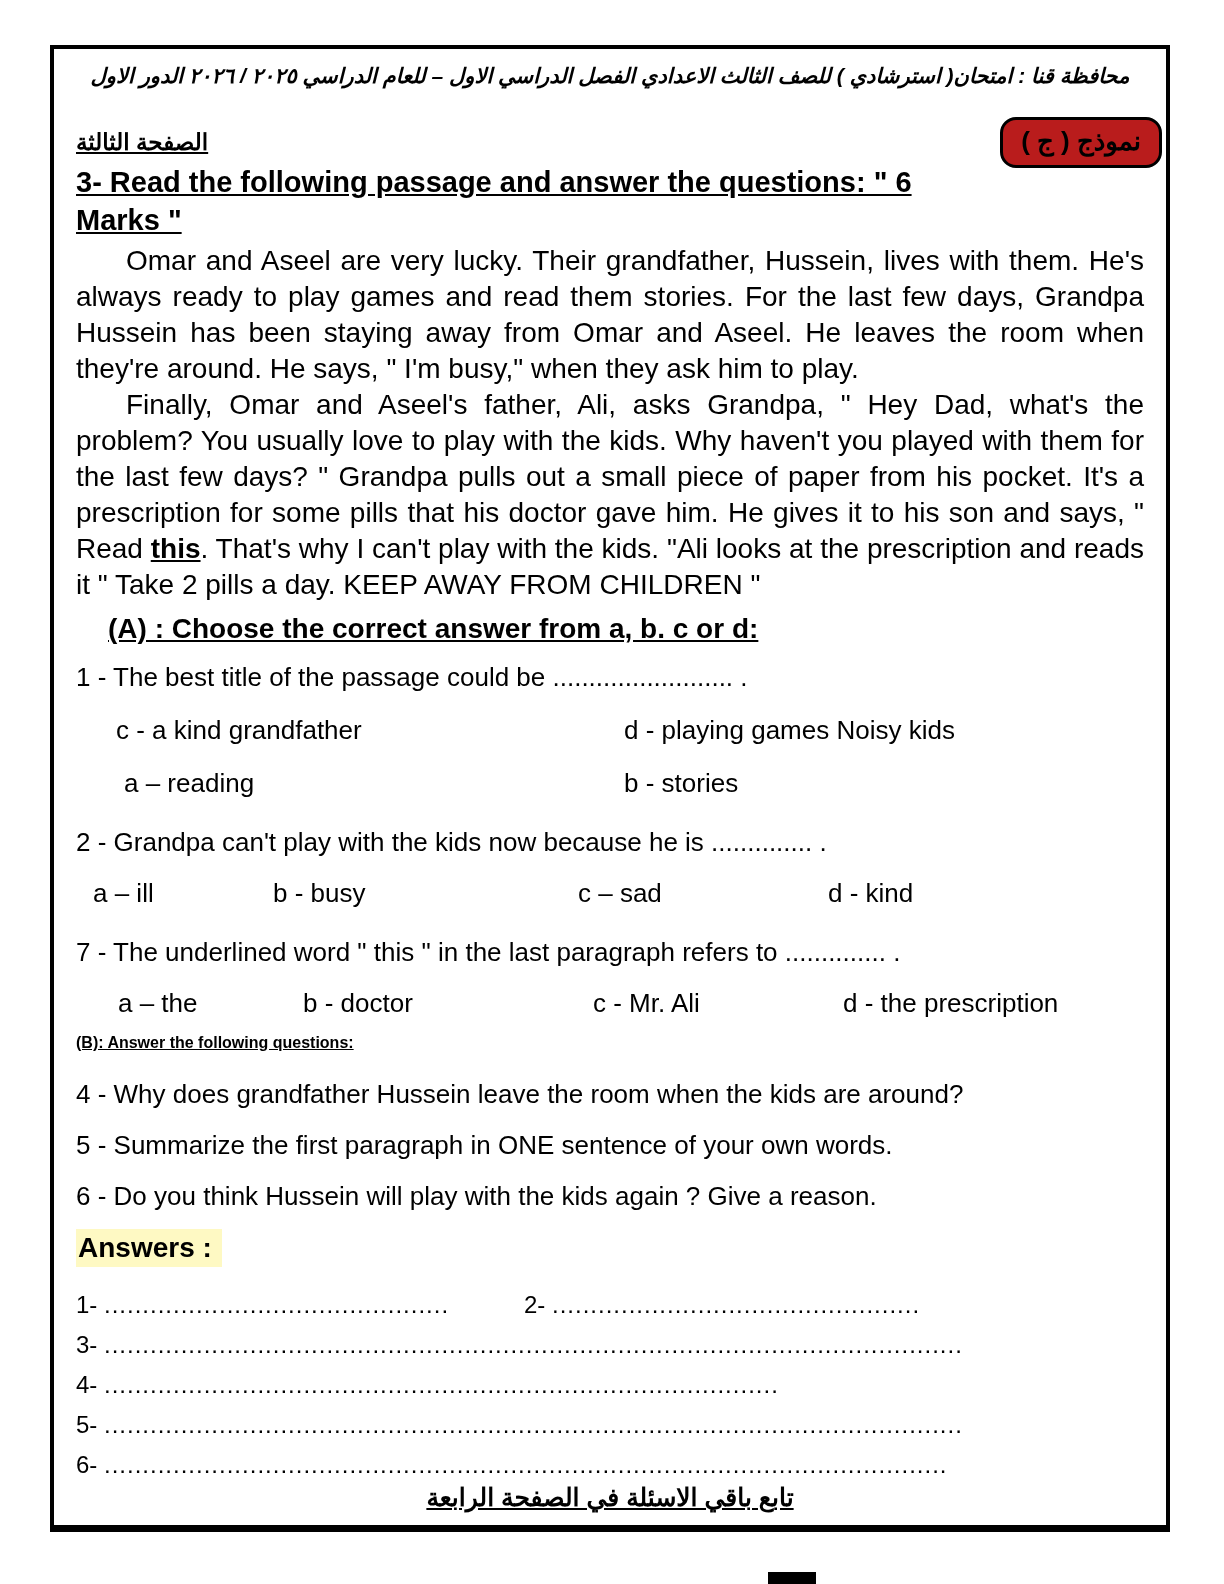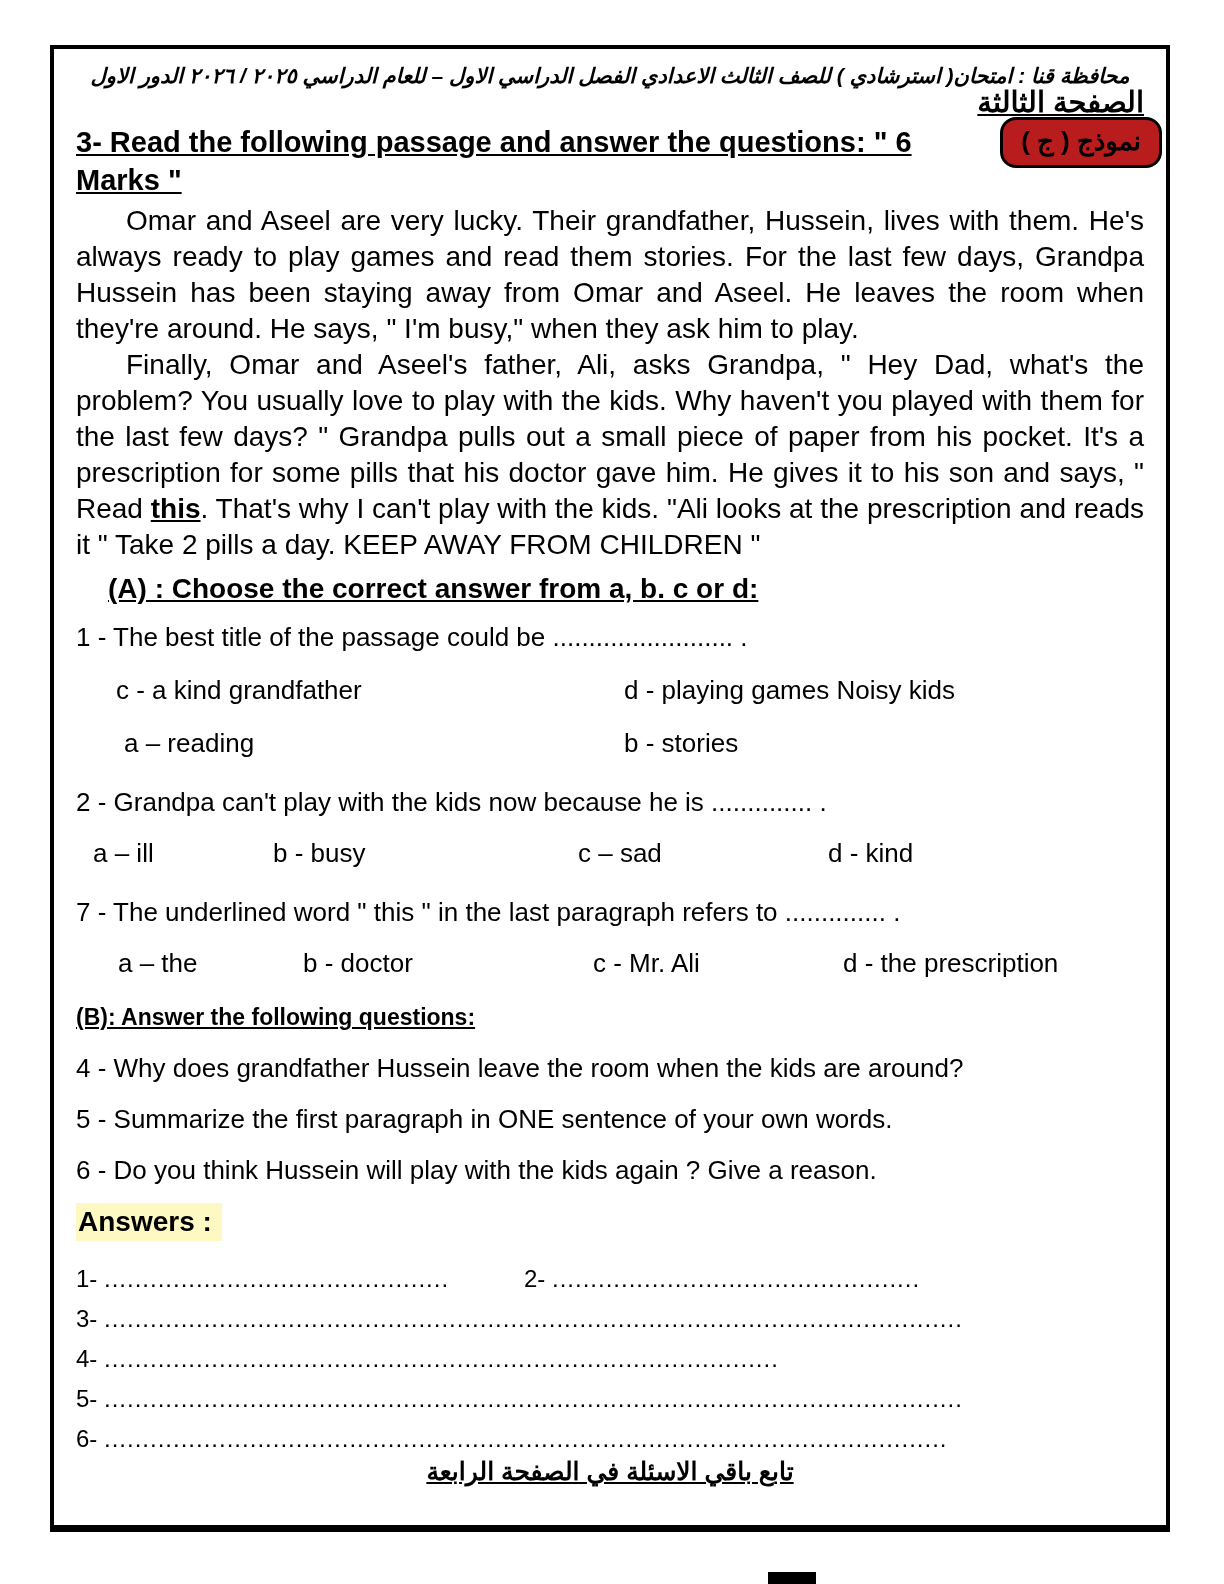--- a/index.html
+++ b/index.html
@@ -24,25 +24,26 @@
   .header-ar {
     direction: rtl;
     text-align: center;
     font-weight: bold;
     font-size: 21px;
     line-height: 25px;
     font-style: italic;
   }
   .page-label {
     direction: rtl;
-    text-align: right;
-    font-weight: bold;
-    font-size: 29px;
+    text-align: left;
+    font-weight: bold;
+    font-size: 23px;
     line-height: 29px;
     text-decoration: underline;
+    margin-top: 40px;
   }
   .model-badge {
     position: absolute;
     top: 68px; right: 4px;
     direction: rtl;
     font-weight: bold;
     font-size: 26px;
     border: 3px solid #000;
     border-radius: 16px;
     padding: 6px 18px 8px 18px;
@@ -69,23 +70,23 @@
     font-weight: bold;
     font-size: 28px;
     line-height: 36px;
     margin-top: 8px;
     text-decoration: underline;
     display: inline-block;
     margin-left: 32px;
   }
   .section-heading-b {
     font-weight: bold;
-    font-size: 23px;
+    font-size: 16px;
     line-height: 30px;
-    margin-top: 22px;
+    margin-top: 8px;
     text-decoration: underline;
     display: inline-block;
   }
   .question {
     font-size: 26px;
     line-height: 33px;
     margin-top: 14px;
   }
   .question.gap { margin-top: 26px; }
   .opt-row {

